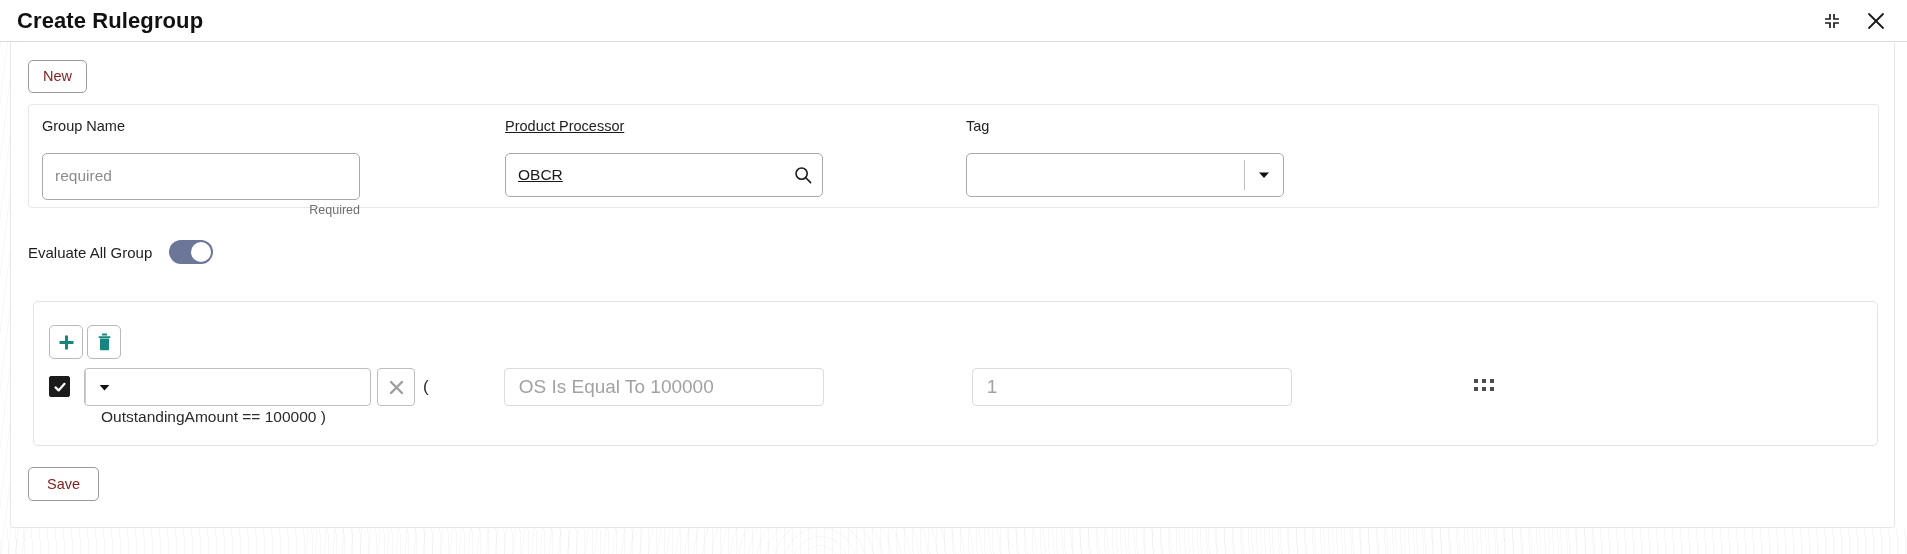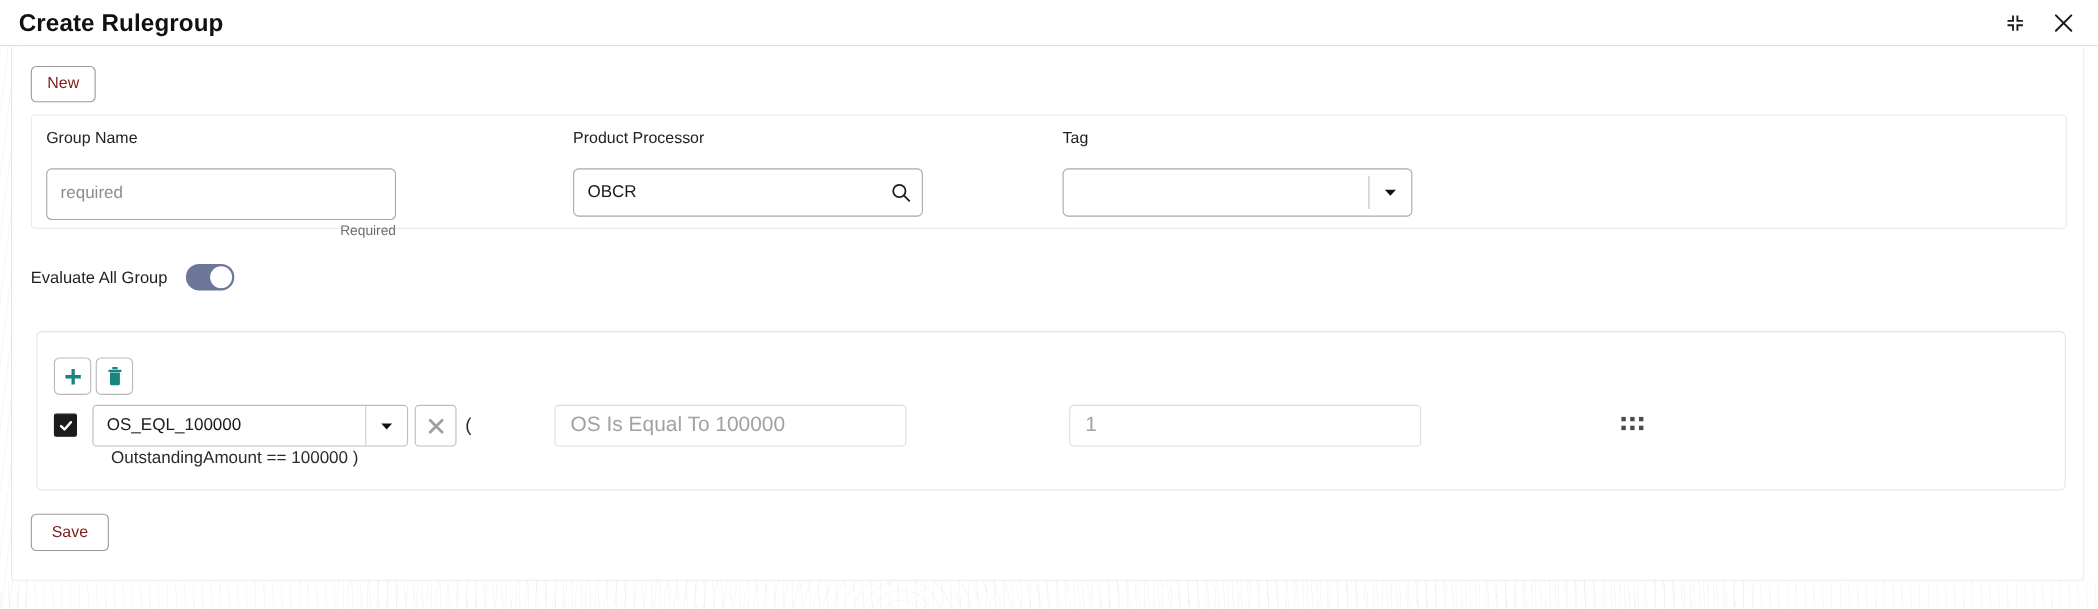--- a/index.html
+++ b/index.html
@@ -178,21 +178,21 @@
   }
   .sep-adorn {
     border-left: 1px solid #bdbdbd;
     height: 30px;
     align-self: center;
   }
 
   
   #field-group-name { left: 13px; width: 318px; }
   #field-group-name .input-shell { height: 47px; }
-  #field-product-processor { left: 492px; width: 318px; }
+  #field-product-processor { left: 476px; width: 318px; text-decoration: underline; }
   #field-tag { left: 937px; width: 318px; }
 
   
   .eval-row {
     position: absolute;
     left: 17px; top: 197px;
     display: flex;
     align-items: center;
     gap: 17px;
   }
@@ -450,21 +450,20 @@
 
       <div class="rule-row">
 
         <span class="rule-check">
           <svg width="14" height="14" viewBox="0 0 14 14" fill="none" stroke="#ffffff" stroke-width="2.2" stroke-linecap="round" stroke-linejoin="round">
             <path d="M2.5 7.4 L5.6 10.4 L11.5 3.8"></path>
           </svg>
         </span>
 
         <div class="rule-select">
-          <span class="val">OS_EQL_100000</span>
           <span class="caret-box">
             <svg width="15" height="15" viewBox="0 0 15 15">
               <path d="M2.6 5 L7.5 10.4 L12.4 5 Z" fill="#111"></path>
             </svg>
           </span>
         </div>
 
         <button class="rule-x">
           <svg width="19" height="19" viewBox="0 0 19 19" fill="none" stroke="#9e9e9e" stroke-width="2.4" stroke-linecap="round">
             <path d="M4 4 L15 15"></path>

